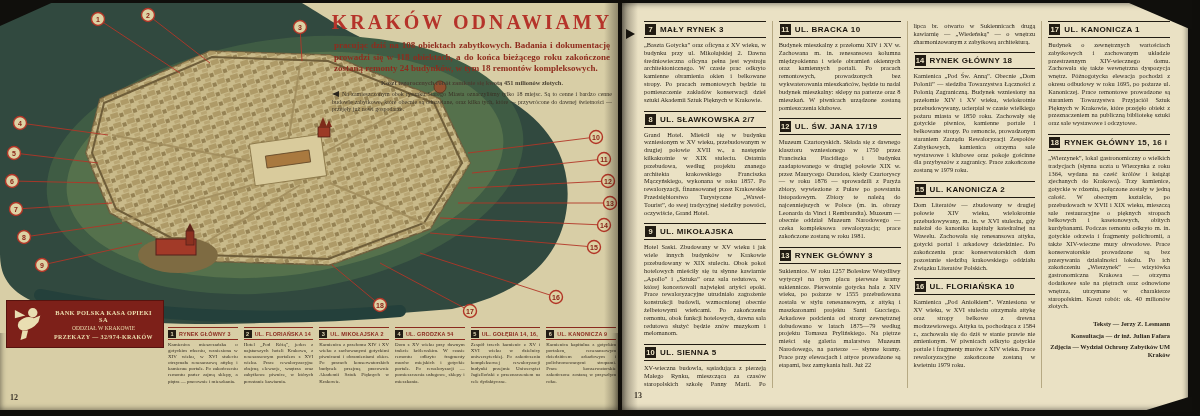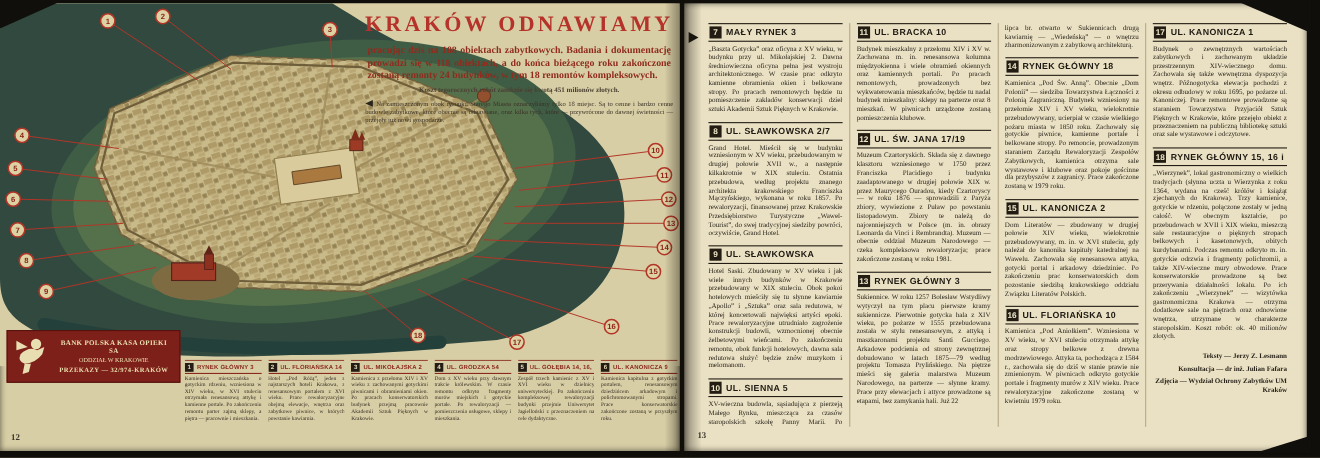--- a/index.html
+++ b/index.html
@@ -293,21 +293,21 @@
         <div class="entry">
           <div class="ehead">
               <span class="enum">8</span>
               <span class="etitle">UL. SŁAWKOWSKA 2/7</span>
             </div>
           <p class="body">Grand Hotel. Mieścił się w budynku wzniesionym w XV wieku, przebudowanym w drugiej połowie XVII w., a następnie kilkakrotnie w XIX stuleciu. Ostatnia przebudowa, według projektu znanego architekta krakowskiego Franciszka Mączyńskiego, wykonana w roku 1857. Po rewaloryzacji, finansowanej przez Krakowskie Przedsiębiorstwo Turystyczne „Wawel-Tourist”, do swej tradycyjnej siedziby powróci, oczywiście, Grand Hotel.</p>
         </div>
         <div class="entry">
           <div class="ehead">
               <span class="enum">9</span>
-              <span class="etitle">UL. SŁAWKOWSKA</span>
+              <span class="etitle">UL. MIKOŁAJSKA</span>
             </div>
           <p class="body">Hotel Saski. Zbudowany w XV wieku i jak wiele innych budynków w Krakowie przebudowany w XIX stuleciu. Obok pokoi hotelowych mieściły się tu słynne kawiarnie „Apollo” i „Sztuka” oraz sala redutowa, w której koncertowali najwięksi artyści epoki. Prace rewaloryzacyjne utrudniało zagrożenie konstrukcji budowli, wzmocnionej obecnie żelbetowymi wieńcami. Po zakończeniu remontu, obok funkcji hotelowych, dawna sala redutowa służyć będzie znów muzykom i melomanom.</p>
         </div>
         <div class="entry">
           <div class="ehead">
               <span class="enum">10</span>
               <span class="etitle">UL. SIENNA 5</span>
             </div>
           <p class="body">XV-wieczna budowla, sąsiadująca z pierzeją Małego Rynku, mieszcząca za czasów staropolskich szkołę Panny Marii. Po rewaloryzacji znajdą tu pomieszczenia: na parterze sklepy i pracownie usługowe, na piętrach mieszkania, a w części piwnicznej — teatrzyk „Cricot 2” — Tadeusza Kantora.</p>
         </div>

